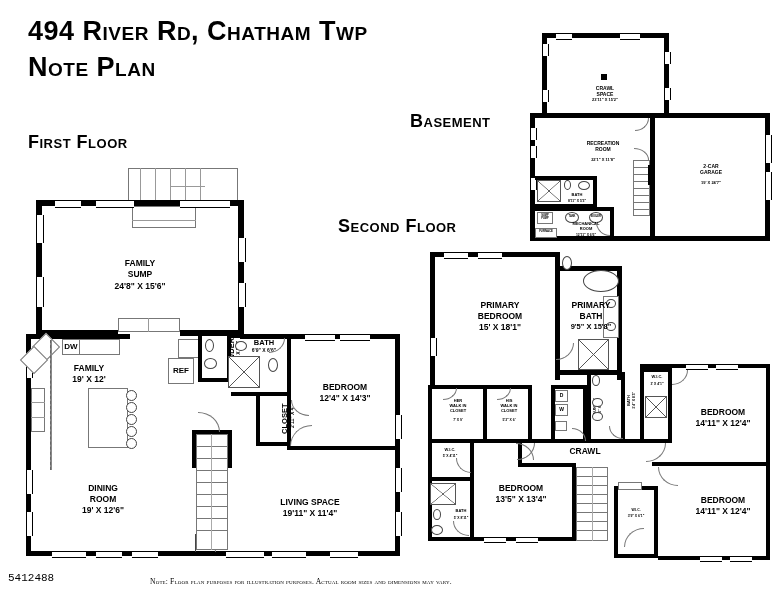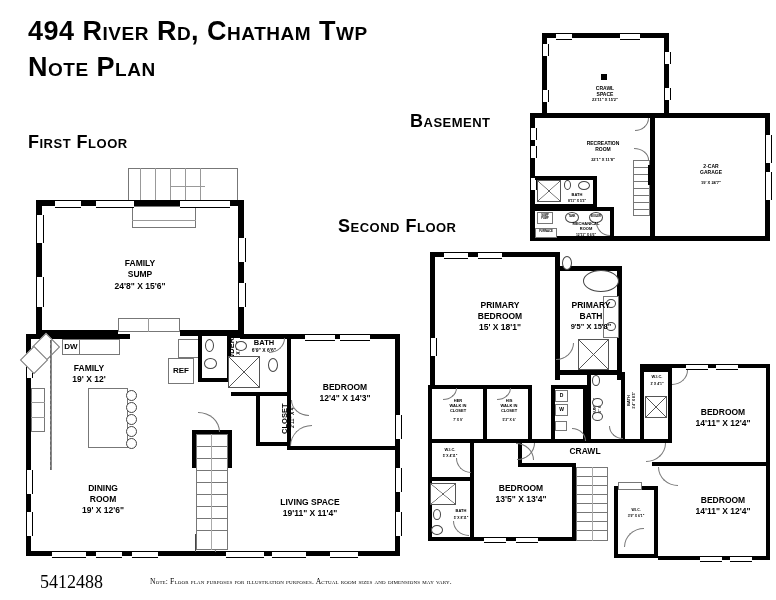--- a/index.html
+++ b/index.html
@@ -42,22 +42,22 @@
   .l10{font-size:8.5px;}
   .l9{font-size:7.5px;}
   .l7{font-size:5px;}
   .l6{font-size:4px;}
   .l5{font-size:3.4px;}
   .vert{transform-origin:center center;}
   .stairtread{position:absolute;border-top:1px solid #777;}
 
   #note{position:absolute;left:150px;top:577px;font-size:7.6px;letter-spacing:.15px;
         font-family:"Liberation Serif",serif;font-variant:small-caps;}
-  #mlsid{position:absolute;left:8px;top:572px;font-size:18px;
-        font-family:Liberation Serif, serif;margin-left:32px;}
+  #mlsid{position:absolute;left:8px;top:572px;font-size:11px;
+        font-family:Liberation Mono, monospace;}
 </style>
 </head>
 <body>
 
 <div id="title1">494 River Rd, Chatham Twp</div>
 <div id="title2">Note Plan</div>
 <div class="sect" id="sec-first">First Floor</div>
 <div class="sect" id="sec-base">Basement</div>
 <div class="sect" id="sec-second">Second Floor</div>
 

